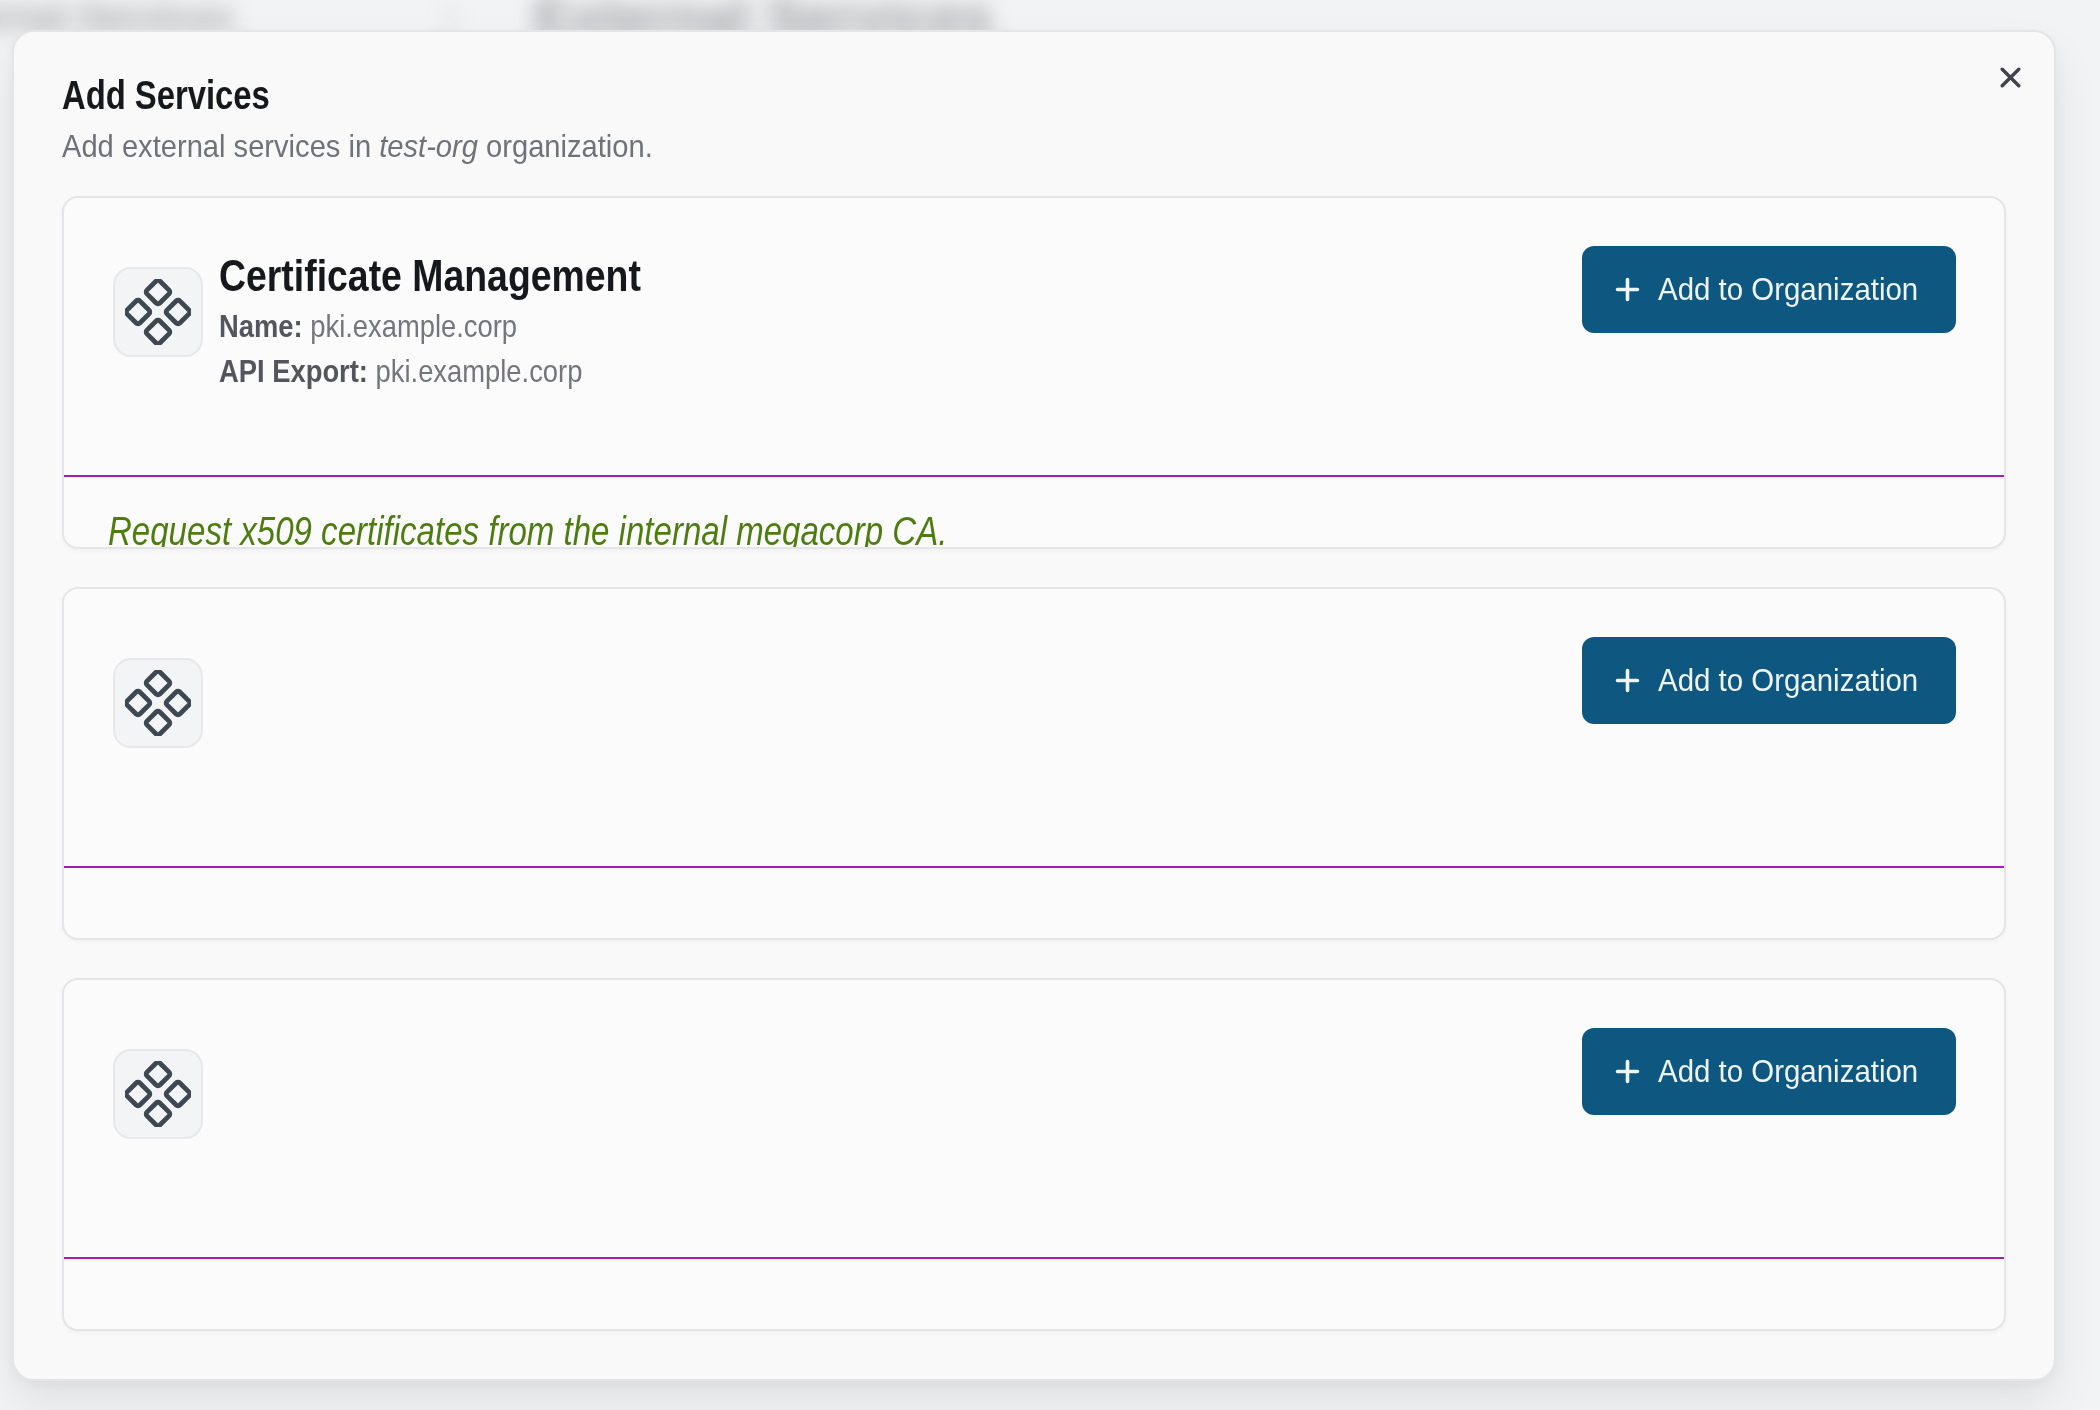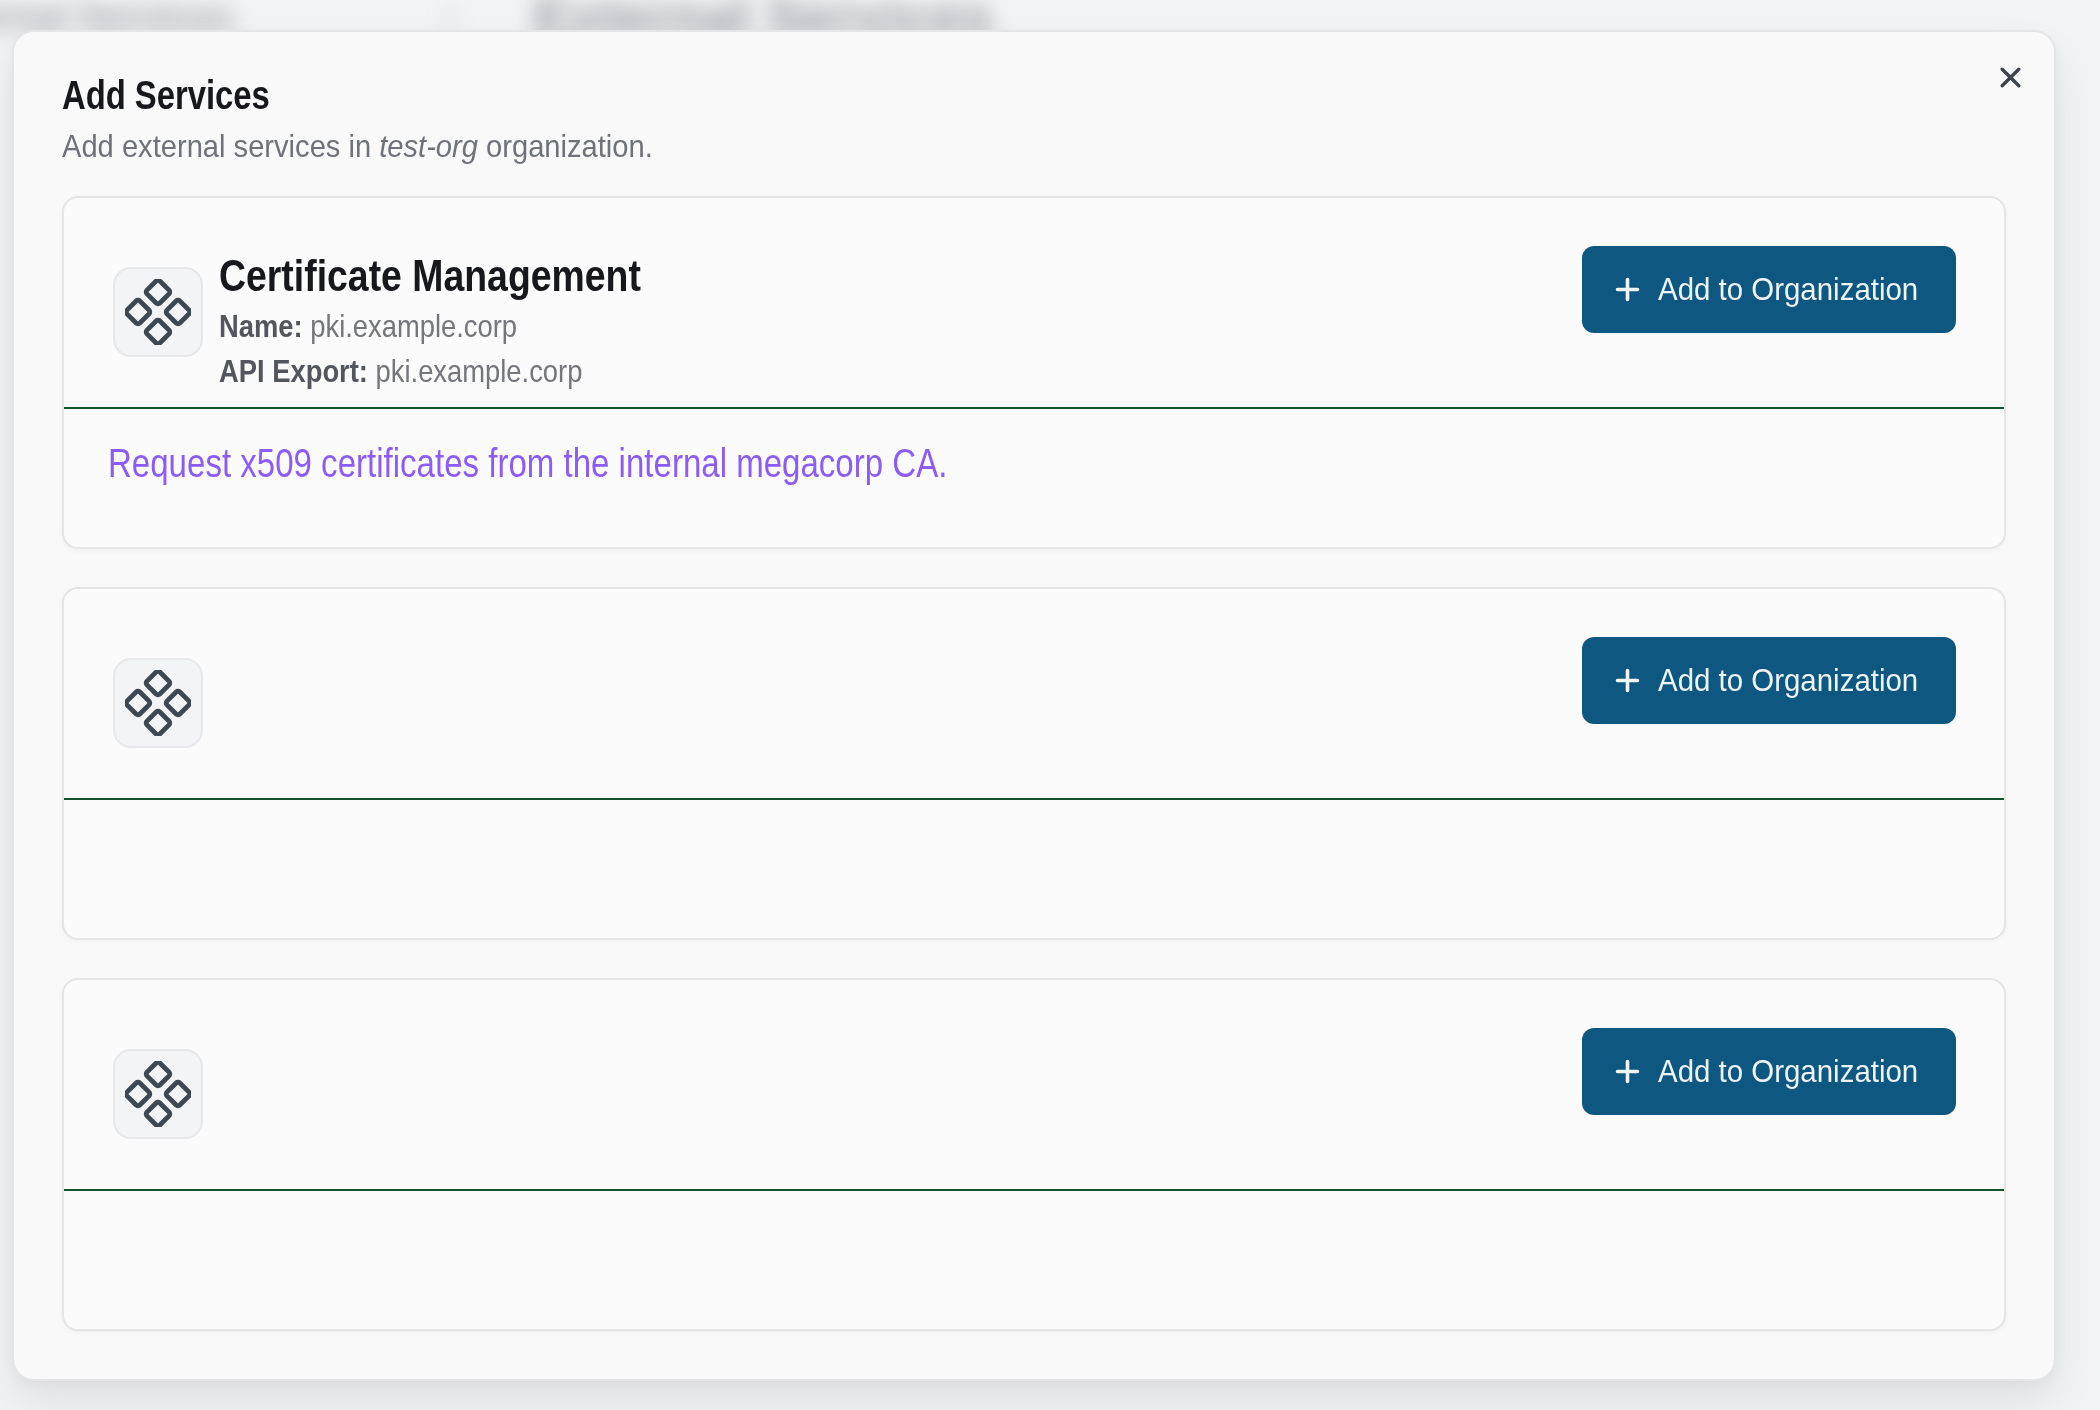--- a/index.html
+++ b/index.html
@@ -74,22 +74,22 @@
   .card {
     background: #fbfbfc;
     border: 2px solid #e5e5e8;
     border-radius: 16px;
     height: 353px;
     box-shadow: 0 2px 5px rgba(18,20,24,0.035);
     overflow: hidden;
   }
   .card-header {
     position: relative;
-    height: 211px;
-    border-bottom: 2px solid #14532d;
+    height: 279px;
+    border-bottom: 2px solid #a21caf;
   }
   .tile {
     position: absolute; left: 49px; top: 69px;
     width: 90px; height: 90px;
     background: #f3f4f6;
     border: 2px solid #e8e8eb;
     border-radius: 18px;
     display: flex; align-items: center; justify-content: center;
   }
   .tile svg { display: block; }
@@ -127,22 +127,23 @@
   .add-btn .btn-label {
     display: inline-block;
     transform: scaleX(0.92); transform-origin: 0 50%;
     white-space: nowrap;
   }
   .add-btn svg { display: block; flex: none; }
 
   .card-desc {
     padding: 25px 44px 0;
     font-size: 41px; line-height: 58px;
-    color: #8b5cf6;
-    letter-spacing: 0;
+    color: #4d7c0f;
+    letter-spacing: 0;
+    font-style: italic;
   }
   .card-desc .desc-inner {
     display: inline-block;
     transform: scaleX(0.806); transform-origin: 0 50%;
     white-space: nowrap;
   }
 </style>
 </head>
 <body>
 

